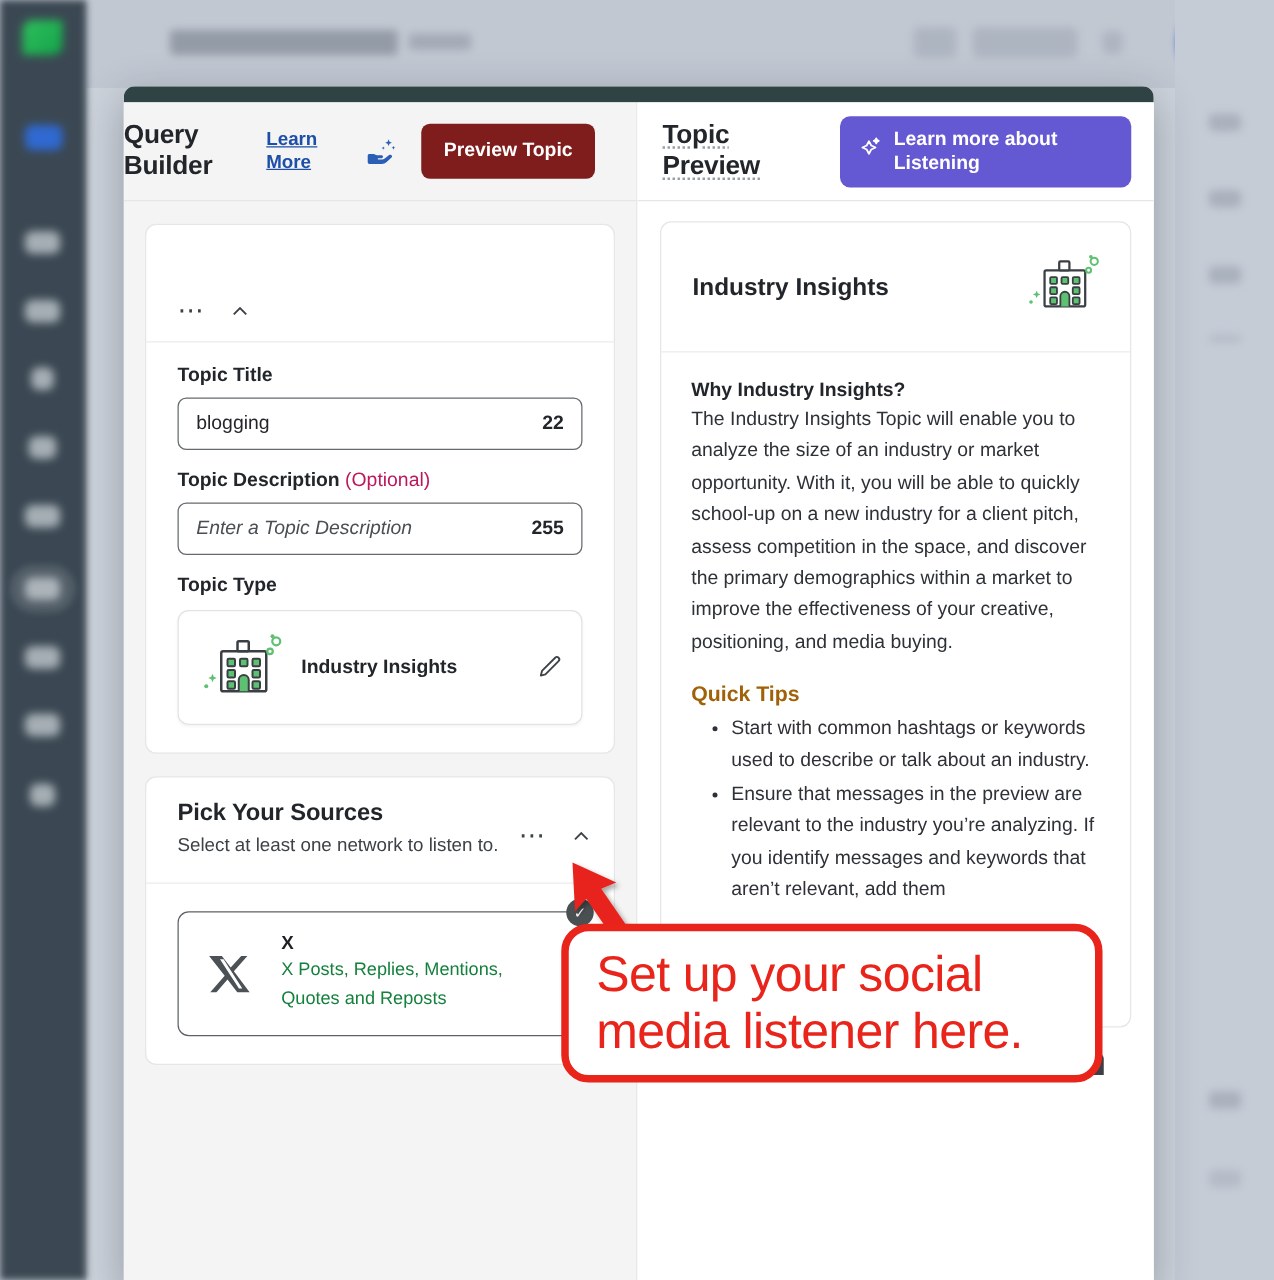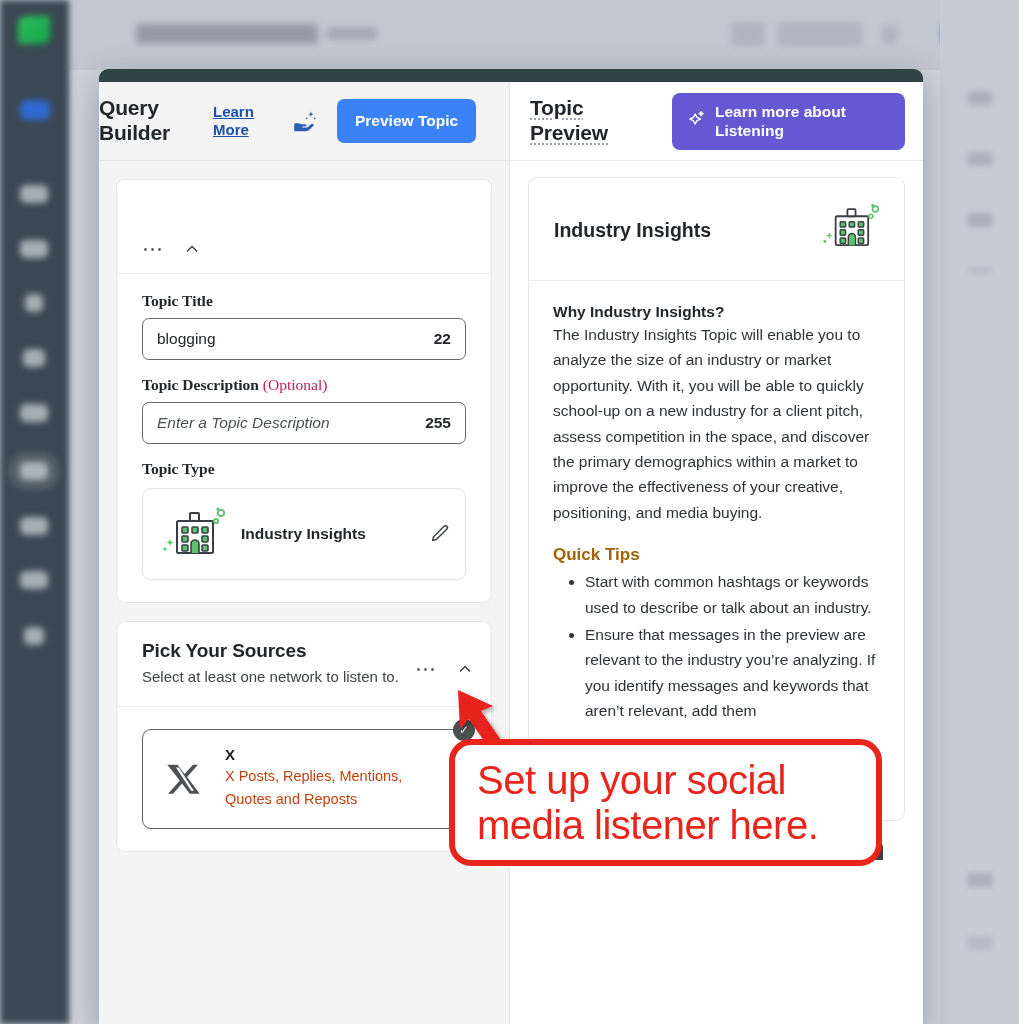--- a/index.html
+++ b/index.html
@@ -102,21 +102,21 @@
   .panel-title.dotted {
     text-decoration: underline; text-decoration-style: dotted;
     text-decoration-color: #9aa0a8; text-underline-offset: 3px;
   }
   .learn-more {
     font-size: 15px; font-weight: 700; color: #1d4fa8; line-height: 1.2;
     width: 60px; margin-left: 22px; text-decoration: underline; cursor: pointer;
   }
   .ai-icon { margin-left: 18px; width: 28px; height: 28px; display:flex; align-items:center; justify-content:center; }
   .preview-btn {
-    margin-left: 18px; background: #3b82f6; color: #fff; border: none;
+    margin-left: 18px; background: #7f1d1d; color: #fff; border: none;
     border-radius: 7px; padding: 0 18px; height: 44px;
     font-size: 15.5px; font-weight: 700; font-family: inherit; cursor: pointer;
     white-space: nowrap;
   }
   .listen-btn {
     margin-left: auto; background: #6558d3; color: #fff; border: none;
     border-radius: 8px; width: 233px; height: 57px;
     font-size: 15.5px; font-weight: 700; font-family: inherit; cursor: pointer;
     display: flex; align-items: center; justify-content: center; gap: 9px;
     line-height: 1.25; text-align: left; padding: 0 14px;
@@ -135,21 +135,21 @@
     border-bottom: 1px solid #ececee;
   }
   .card-head-txt { flex: 1; padding-right: 8px; }
   .card-h1 { font-size: 19px; font-weight: 700; color: #22262b; line-height: 1.28; letter-spacing: -.1px; }
   .card-sub { font-size: 15px; color: #3d4247; line-height: 1.62; margin-top: 2px; }
   .head-ctrls { display: flex; align-items: center; gap: 20px; padding-top: 44px; }
   .dots { font-size: 21px; color: #3d4247; letter-spacing: 1px; line-height: 8px; cursor: pointer; }
   .chev { width: 16px; height: 16px; cursor: pointer; }
 
   .card-body { padding: 18px 25px 22px 25px; }
-  .field-label { font-size: 15.5px; font-weight: 700; color: #22262b; margin-bottom: 8px; font-family: Liberation Serif, serif; }
+  .field-label { font-size: 15.5px; font-weight: 700; color: #22262b; margin-bottom: 8px; }
   .field-label .opt { font-weight: 400; color: #be185d; }
   .inp {
     position: relative; border: 1px solid #666a6e; border-radius: 7px;
     height: 42px; display: flex; align-items: center; padding: 0 14px;
     background: #fff; margin-bottom: 16px;
   }
   .inp input {
     flex: 1; border: none; outline: none; font-size: 15.5px; color: #22262b;
     font-family: inherit; background: transparent;
   }
@@ -171,21 +171,21 @@
     padding: 16px 14px 16px 12px; display: flex; gap: 10px; align-items: center;
     background: #fff;
   }
   .src-check {
     position: absolute; right: -10px; top: -11px; width: 22px; height: 22px;
     border-radius: 50%; background: #4a4f52; color: #fff;
     display: flex; align-items: center; justify-content: center; font-size: 12px;
   }
   .src-logo { width: 60px; flex: 0 0 60px; display:flex; align-items:center; justify-content:center; }
   .src-name { font-size: 15px; font-weight: 700; color: #1c2024; margin-bottom: 2px; }
-  .src-desc { font-size: 14.5px; color: #c2410c; line-height: 1.62; }
+  .src-desc { font-size: 14.5px; color: #15803d; line-height: 1.62; }
 
   
   .prev-card { border: 1px solid #e6e6e8; border-radius: 9px; background: #fff; }
   .prev-head {
     display: flex; align-items: center; justify-content: space-between;
     padding: 22px 22px 20px 25px; border-bottom: 1px solid #ececee;
   }
   .prev-title { font-size: 19.5px; font-weight: 700; color: #22262b; }
   .prev-body { padding: 22px 23px 20px 24px; }
   .p-h { font-size: 15.5px; font-weight: 700; color: #22262b; margin-bottom: 1px; }

